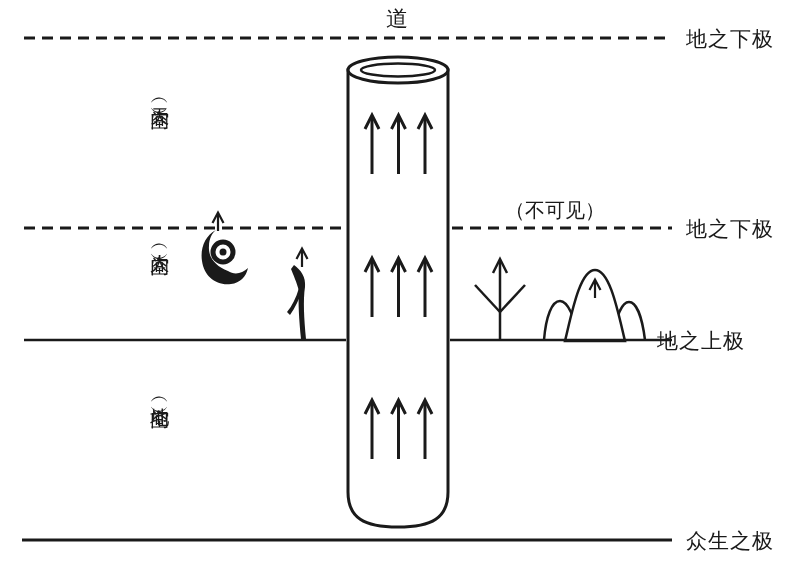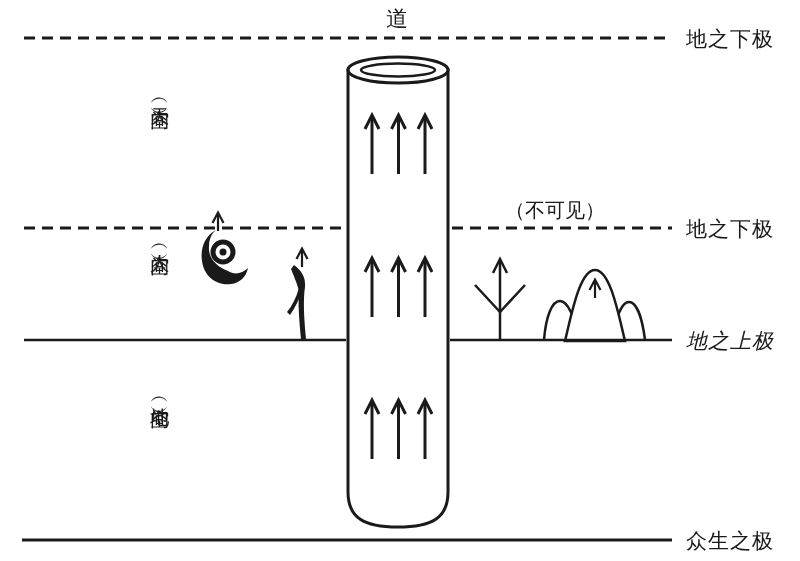--- a/index.html
+++ b/index.html
@@ -105,21 +105,21 @@
   </svg>
 
   <div class="lbl lbl-top" style="left:375px; top:6px; width:44px; text-align:center;">道</div>
 
   <div class="lbl lbl-level" style="left:686px; top:26px;">地之下极</div>
 
   <div class="lbl lbl-note" style="left:505px; top:198px; width:95px; text-align:center;">（不可见）</div>
 
   <div class="lbl lbl-level" style="left:686px; top:216px;">地之下极</div>
 
-  <div class="lbl lbl-level" style="left:686px; top:328px;font-style:italic;">地之上极</div>
+  <div class="lbl lbl-level" style="left:657px; top:328px;">地之上极</div>
 
   <div class="lbl lbl-level" style="left:686px; top:528px;">众生之极</div>
 
   <div class="lbl lbl-region" style="left:148px; top:92px; height:100px;">（天空间）</div>
 
   <div class="lbl lbl-region" style="left:148px; top:238px; height:95px;">（人空间）</div>
 
   <div class="lbl lbl-region" style="left:148px; top:391px; height:95px;">（地空间）</div>
 
 </div>

